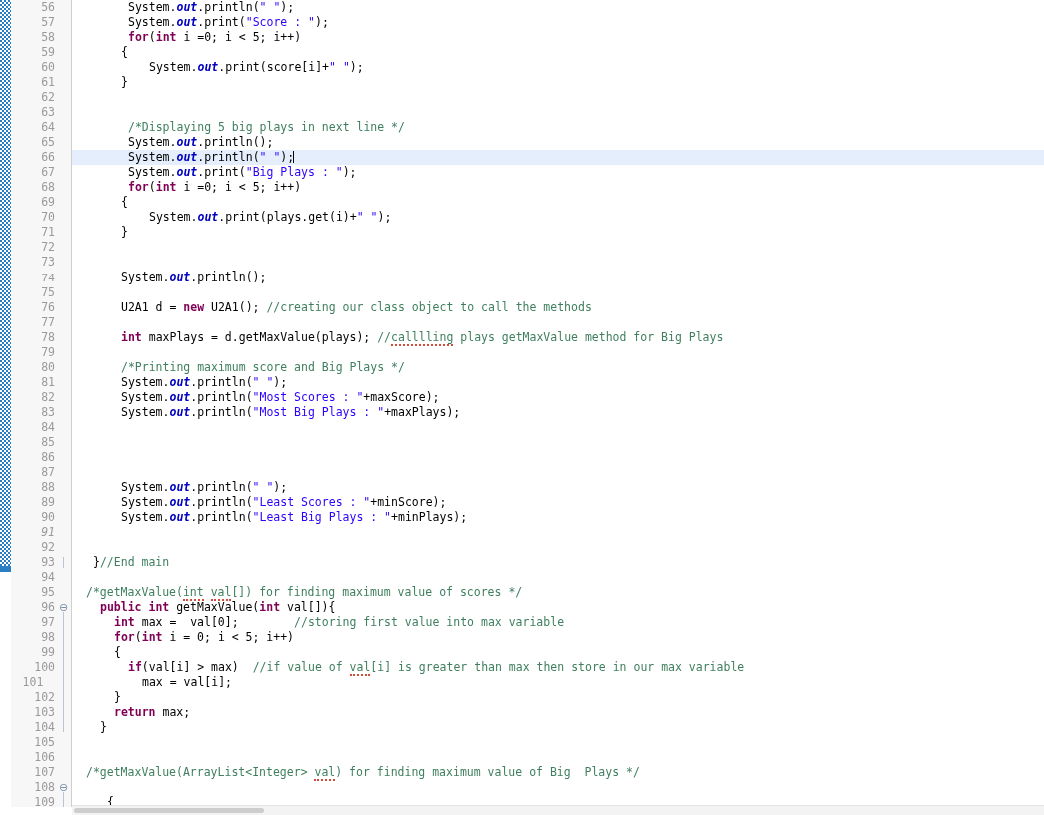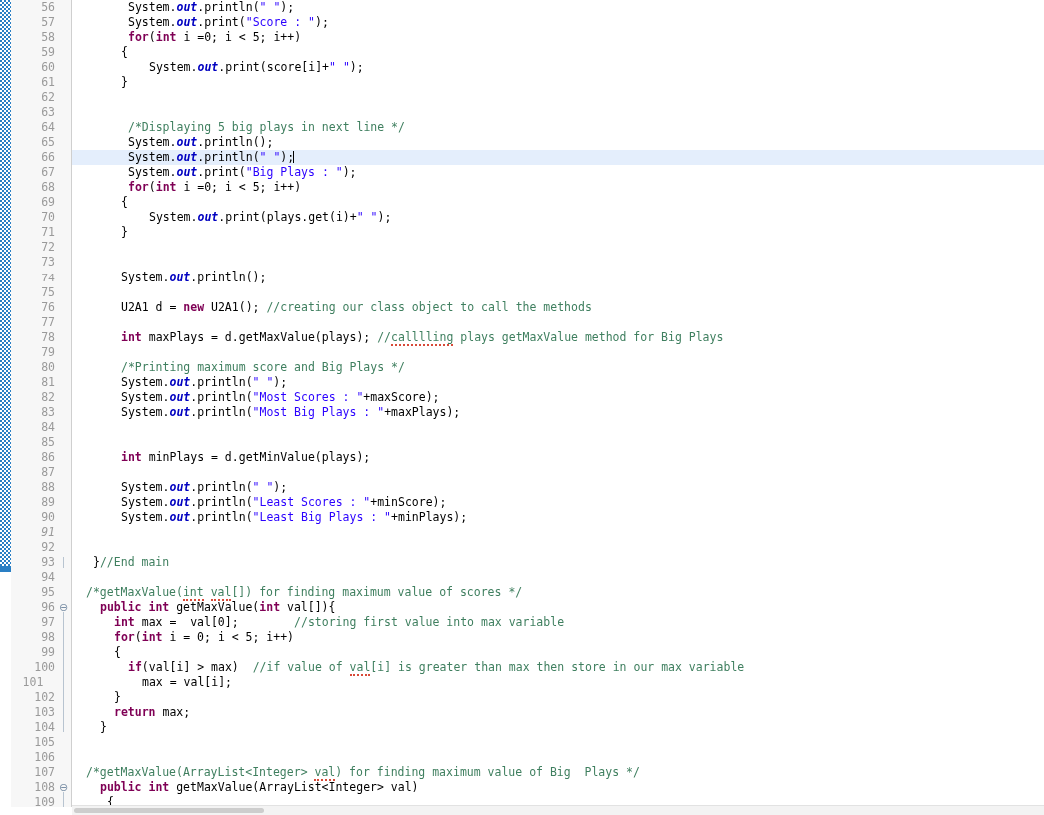--- a/index.html
+++ b/index.html
@@ -240,37 +240,35 @@
       <div class="code-line" style="top: 195px; left: 49px;"><span class="plain">{</span></div>
       <div class="code-line" style="top: 210px; left: 77px;"><span class="plain">System.</span><span class="fld">out</span><span class="plain">.print(plays.get(i)+</span><span class="str">" "</span><span class="plain">);</span></div>
       <div class="code-line" style="top: 225px; left: 49px;"><span class="plain">}</span></div>
       <div class="code-line" style="top: 270px; left: 49px;"><span class="plain">System.</span><span class="fld">out</span><span class="plain">.println();</span></div>
       <div class="code-line" style="top: 300px; left: 49px;"><span class="plain">U2A1 d = </span><span class="kw">new</span><span class="plain"> U2A1(); </span><span class="cmt">//creating our class object to call the methods</span></div>
       <div class="code-line" style="top: 330px; left: 49px;"><span class="kw">int</span><span class="plain"> maxPlays = d.getMaxValue(plays); </span><span class="cmt">//</span><span class="cmt spell">calllling</span><span class="cmt"> plays getMaxValue method for Big Plays</span></div>
       <div class="code-line" style="top: 360px; left: 49px;"><span class="cmt">/*Printing maximum score and Big Plays */</span></div>
       <div class="code-line" style="top: 375px; left: 49px;"><span class="plain">System.</span><span class="fld">out</span><span class="plain">.println(</span><span class="str">" "</span><span class="plain">);</span></div>
       <div class="code-line" style="top: 390px; left: 49px;"><span class="plain">System.</span><span class="fld">out</span><span class="plain">.println(</span><span class="str">"Most Scores : "</span><span class="plain">+maxScore);</span></div>
       <div class="code-line" style="top: 405px; left: 49px;"><span class="plain">System.</span><span class="fld">out</span><span class="plain">.println(</span><span class="str">"Most Big Plays : "</span><span class="plain">+maxPlays);</span></div>
-      <div class="code-line" style="top: 450px; left: 49px;"><span class="kw">int</span><span class="plain"> minPlays = d.getMinValue(plays);</span></div>
       <div class="code-line" style="top: 480px; left: 49px;"><span class="plain">System.</span><span class="fld">out</span><span class="plain">.println(</span><span class="str">" "</span><span class="plain">);</span></div>
       <div class="code-line" style="top: 495px; left: 49px;"><span class="plain">System.</span><span class="fld">out</span><span class="plain">.println(</span><span class="str">"Least Scores : "</span><span class="plain">+minScore);</span></div>
       <div class="code-line" style="top: 510px; left: 49px;"><span class="plain">System.</span><span class="fld">out</span><span class="plain">.println(</span><span class="str">"Least Big Plays : "</span><span class="plain">+minPlays);</span></div>
       <div class="code-line" style="top: 555px; left: 21px;"><span class="plain">}</span><span class="cmt">//End main</span></div>
       <div class="code-line" style="top: 585px; left: 14px;"><span class="cmt">/*getMaxValue(</span><span class="cmt spell">int</span><span class="cmt"> </span><span class="cmt spell">val</span><span class="cmt">[]) for finding maximum value of scores */</span></div>
       <div class="code-line" style="top: 600px; left: 28px;"><span class="kw">public</span><span class="plain"> </span><span class="kw">int</span><span class="plain"> getMaxValue(</span><span class="kw">int</span><span class="plain"> val[]){</span></div>
       <div class="code-line" style="top: 615px; left: 42px;"><span class="kw">int</span><span class="plain"> max =  val[0];        </span><span class="cmt">//storing first value into max variable</span></div>
       <div class="code-line" style="top: 630px; left: 42px;"><span class="kw">for</span><span class="plain">(</span><span class="kw">int</span><span class="plain"> i = 0; i &lt; 5; i++)</span></div>
       <div class="code-line" style="top: 645px; left: 42px;"><span class="plain">{</span></div>
       <div class="code-line" style="top: 660px; left: 56px;"><span class="kw">if</span><span class="plain">(val[i] &gt; max)  </span><span class="cmt">//if value of </span><span class="cmt spell">val</span><span class="cmt">[i] is greater than max then store in our max variable</span></div>
       <div class="code-line" style="top: 675px; left: 70px;"><span class="plain">max = val[i];</span></div>
       <div class="code-line" style="top: 690px; left: 42px;"><span class="plain">}</span></div>
       <div class="code-line" style="top: 705px; left: 42px;"><span class="kw">return</span><span class="plain"> max;</span></div>
       <div class="code-line" style="top: 720px; left: 28px;"><span class="plain">}</span></div>
       <div class="code-line" style="top: 765px; left: 14px;"><span class="cmt">/*getMaxValue(ArrayList&lt;Integer&gt; </span><span class="cmt spell">val</span><span class="cmt">) for finding maximum value of Big  Plays */</span></div>
-      <div class="code-line" style="top: 780px; left: 28px;"><span class="kw">public</span><span class="plain"> </span><span class="kw">int</span><span class="plain"> getMaxValue(ArrayList&lt;Integer&gt; val)</span></div>
       <div class="code-line" style="top: 795px; left: 35px;"><span class="plain">{</span></div>
     </div>
 
   <div class="hscroll">
     <div class="hthumb"></div>
   </div>
 
 </div>
 
 </body></html>

